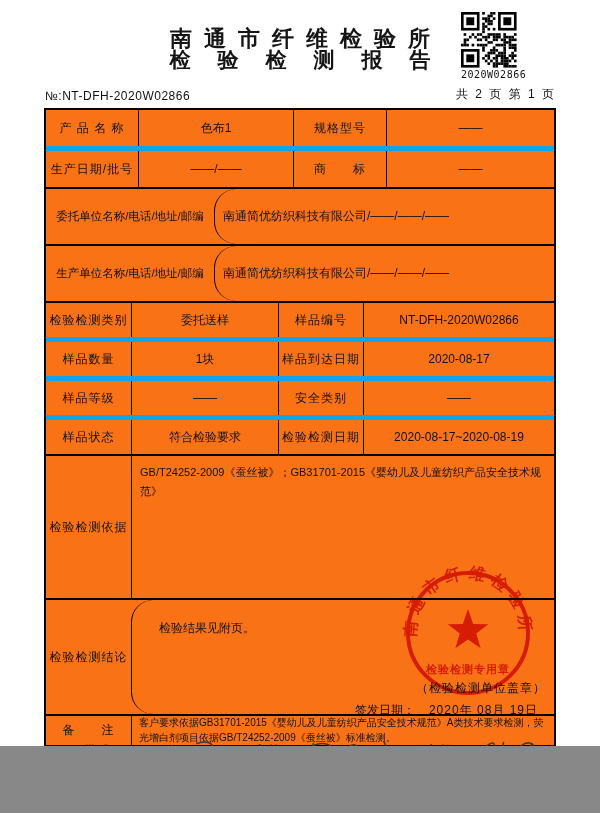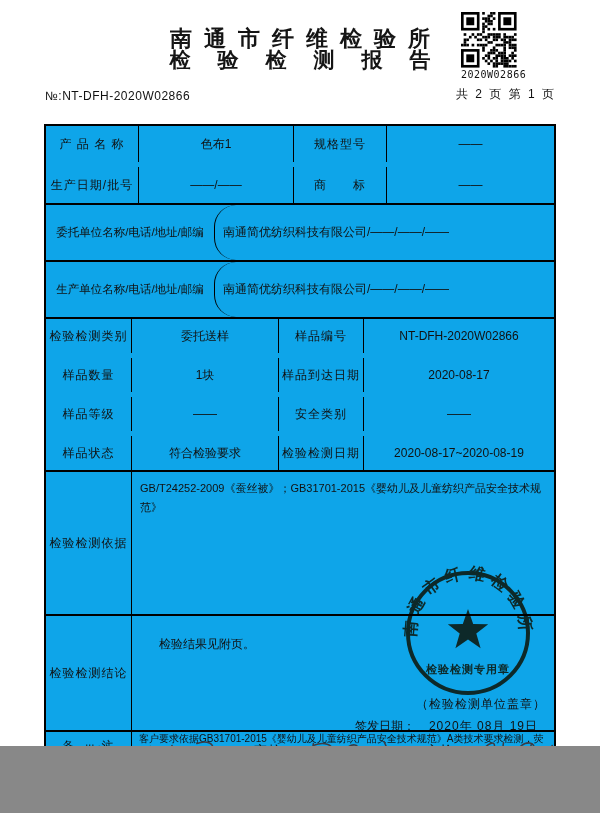--- a/index.html
+++ b/index.html
@@ -17,41 +17,41 @@
     position:absolute;top:46px;left:0;width:100%;text-align:center;
     font-size:21px;font-weight:700;letter-spacing:27px;text-indent:27px;color:#151515;
   }
   .report-no{position:absolute;left:45px;top:89px;font-size:12px;letter-spacing:.5px;}
   .page-info{position:absolute;right:44px;top:86px;font-size:12px;letter-spacing:2px;}
   .qr-block{position:absolute;left:461px;top:12px;width:58px;text-align:center;}
   .qr-block svg{display:block;width:56px;height:56px;}
   .qr-label{font-size:10px;margin-top:1px;letter-spacing:.5px;font-family:"DejaVu Sans Mono",monospace;}
 
   
-  .tbl{position:absolute;left:44px;top:124px;width:512px;border:2px solid #000;background:#0ea5e9;box-sizing:border-box;}
+  .tbl{position:absolute;left:44px;top:108px;width:512px;border:2px solid #000;background:#f97316;box-sizing:border-box;}
   .sec{border-top:2px solid #000;}
   .sec:first-child{border-top:0;}
   .row{display:flex;align-items:stretch;}
   .row + .row{border-top:5px solid #0ea5e9;}
   .r36{height:36px;} .r55{height:55px;} .r34{height:34px;}
   .r142{height:142px;} .r114{height:114px;} .r29{height:29px;}
   .cell{
     display:flex;align-items:center;justify-content:center;
     font-size:12px;box-sizing:border-box;overflow:hidden;text-align:center;
   }
   .cell + .cell{border-left:1px solid #000;}
   .lab{letter-spacing:1px;}
   .w92{width:92px;flex:none;} .w155{width:155px;flex:none;} .w93{width:93px;flex:none;}
   .w168{width:168px;flex:none;font-size:11.5px;letter-spacing:0;}
   .w85{width:85px;flex:none;} .w147{width:147px;flex:none;}
   .grow{flex:1;}
   .left{justify-content:flex-start;text-align:left;padding:0 8px;border-radius:22px;}
   .topleft{align-items:flex-start;justify-content:flex-start;text-align:left;
     padding:7px 8px;font-size:11px;line-height:1.7;}
-  .conc{position:relative;padding:0;}
+  .conc{position:relative;padding:0;border-radius:22px;}
   .conc-result{position:absolute;left:27px;top:20px;font-size:12px;}
   .conc-sealnote{position:absolute;right:8px;top:80px;font-size:12px;letter-spacing:1px;}
   .conc-issue{position:absolute;right:16px;top:102px;font-size:12px;}
   .conc-issue .dt{margin-left:14px;letter-spacing:1px;}
   .remark-val{font-size:10px;line-height:1.45;padding:2px 7px;align-items:center;text-align:left;justify-content:flex-start;}
 
   
   .seal{position:absolute;left:398px;top:563px;width:140px;height:140px;
     mix-blend-mode:multiply;opacity:.92;pointer-events:none;}
 

